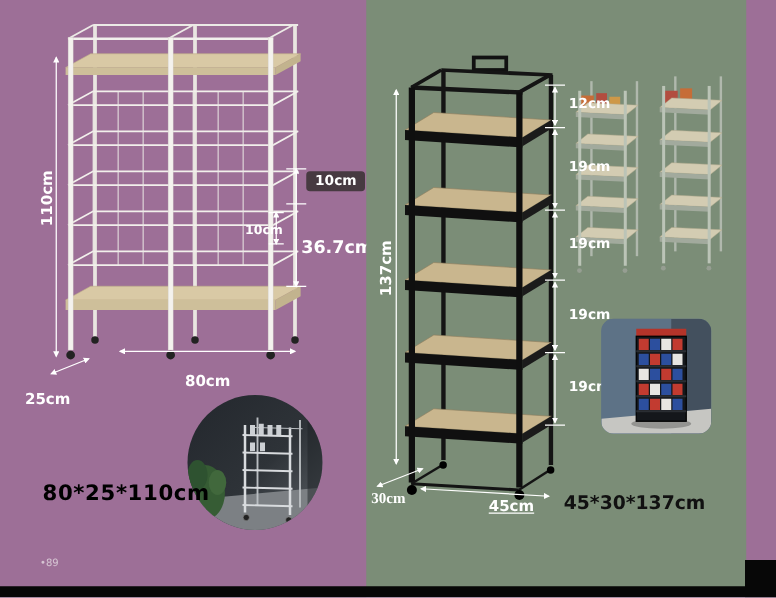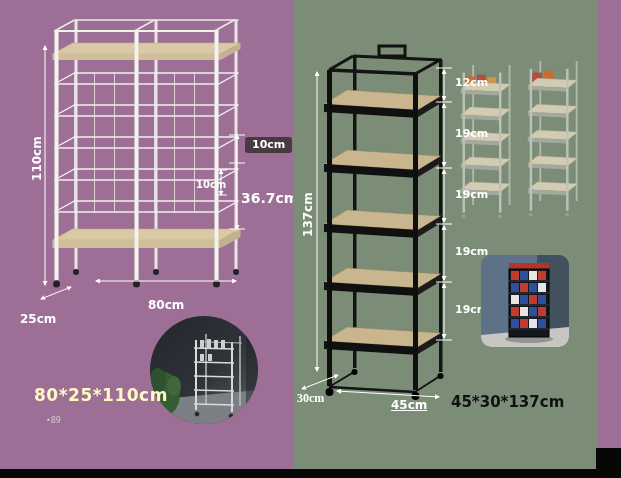--- a/index.html
+++ b/index.html
@@ -17,27 +17,27 @@
   .dim{
     position:absolute;color:#ffffff;font-weight:bold;font-size:12px;line-height:1.1;
     white-space:nowrap;
   }
   .dim-sm{font-size:10px;}
   .dim-box{
     background:#473a41;border-radius:3px;padding:2px 7px;font-size:11px;
   }
   .rot{width:60px;text-align:center;transform:rotate(-90deg);}
   .summary-left{
-    position:absolute;left:34px;top:385px;color:#fef9c3;font-weight:bold;
+    position:absolute;left:34px;top:385px;color:#000000;font-weight:bold;
     font-size:17px;letter-spacing:0.5px;
   }
   .summary-right{
     position:absolute;left:158px;top:393px;color:#111111;font-weight:bold;font-size:15px;
   }
-  .footnote{position:absolute;left:32px;top:416px;color:#e0d4de;font-size:8px;opacity:0.85;margin-left:14px;}
+  .footnote{position:absolute;left:32px;top:446px;color:#e0d4de;font-size:8px;opacity:0.85;}
   .circle-inset{
     position:absolute;left:150px;top:316px;width:108px;height:108px;border-radius:50%;
     overflow:hidden;background:linear-gradient(135deg,#23272d 0%,#2e3338 55%,#5c6166 100%);
   }
   .square-inset{
     position:absolute;left:188px;top:255px;width:88px;height:92px;border-radius:10px;
     overflow:hidden;background:#5d7286;
   }
   .overlay{position:absolute;left:0;top:0;pointer-events:none;}
 </style>

